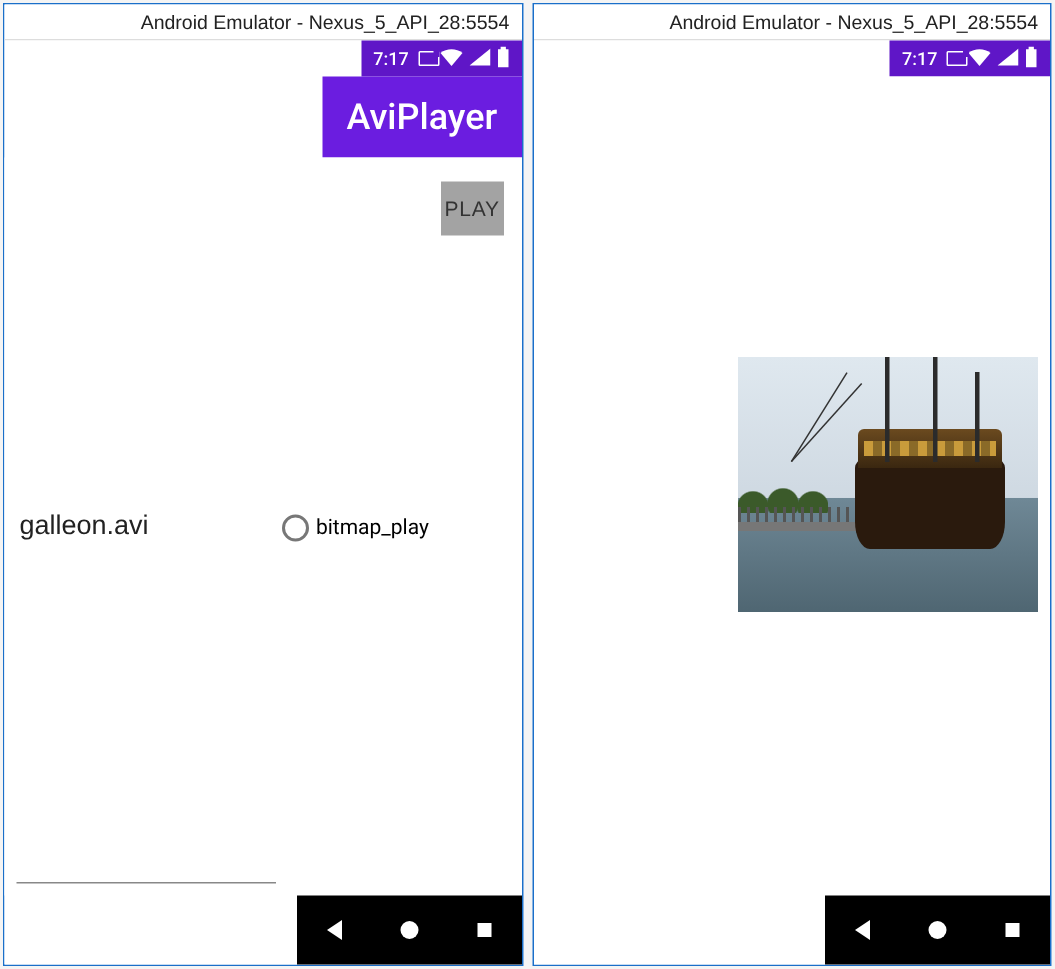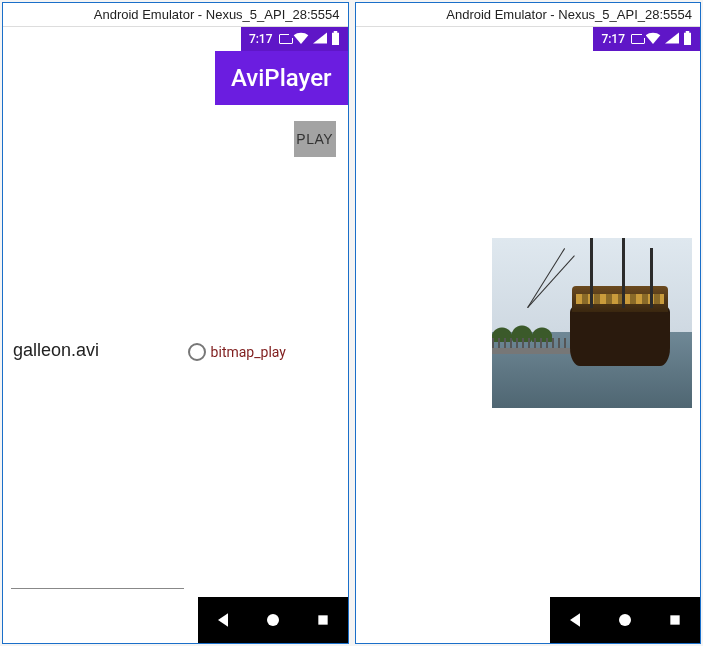--- a/index.html
+++ b/index.html
@@ -78,21 +78,21 @@
     color: #222;
     outline: none;
     background: transparent;
   }
   .radio-row {
     display: flex;
     align-items: center;
     gap: 5px;
     padding: 8px 4px 4px 4px;
     font-size: 14px;
-    color: #7f1d1d;
+    color: #000000;
     cursor: pointer;
   }
   .radio-outer {
     width: 18px; height: 18px; border-radius:50%;
     border: 2px solid #777;
     display:flex; align-items:center; justify-content:center;
   }
   .radio-outer.checked { border-color: #009688; }
   .radio-inner {
     width: 10px; height: 10px; border-radius:50%;

